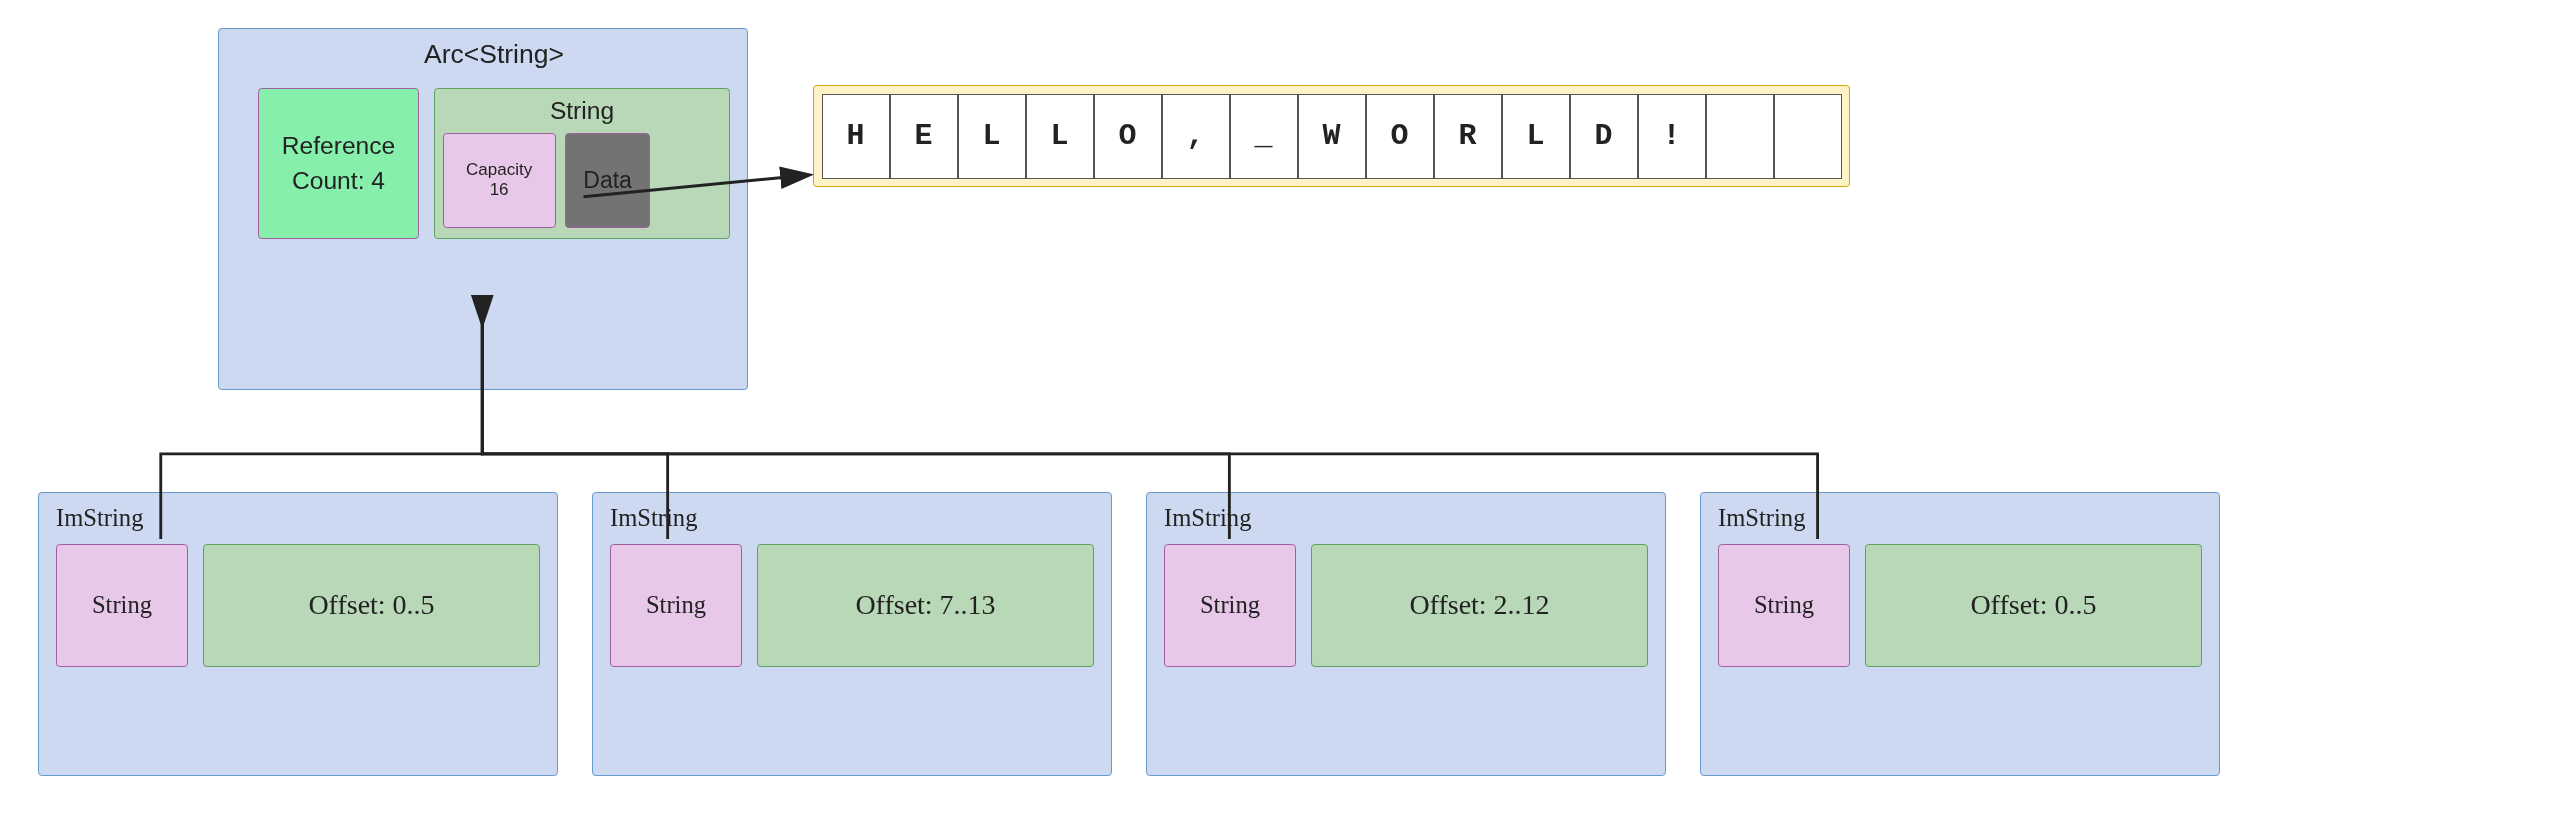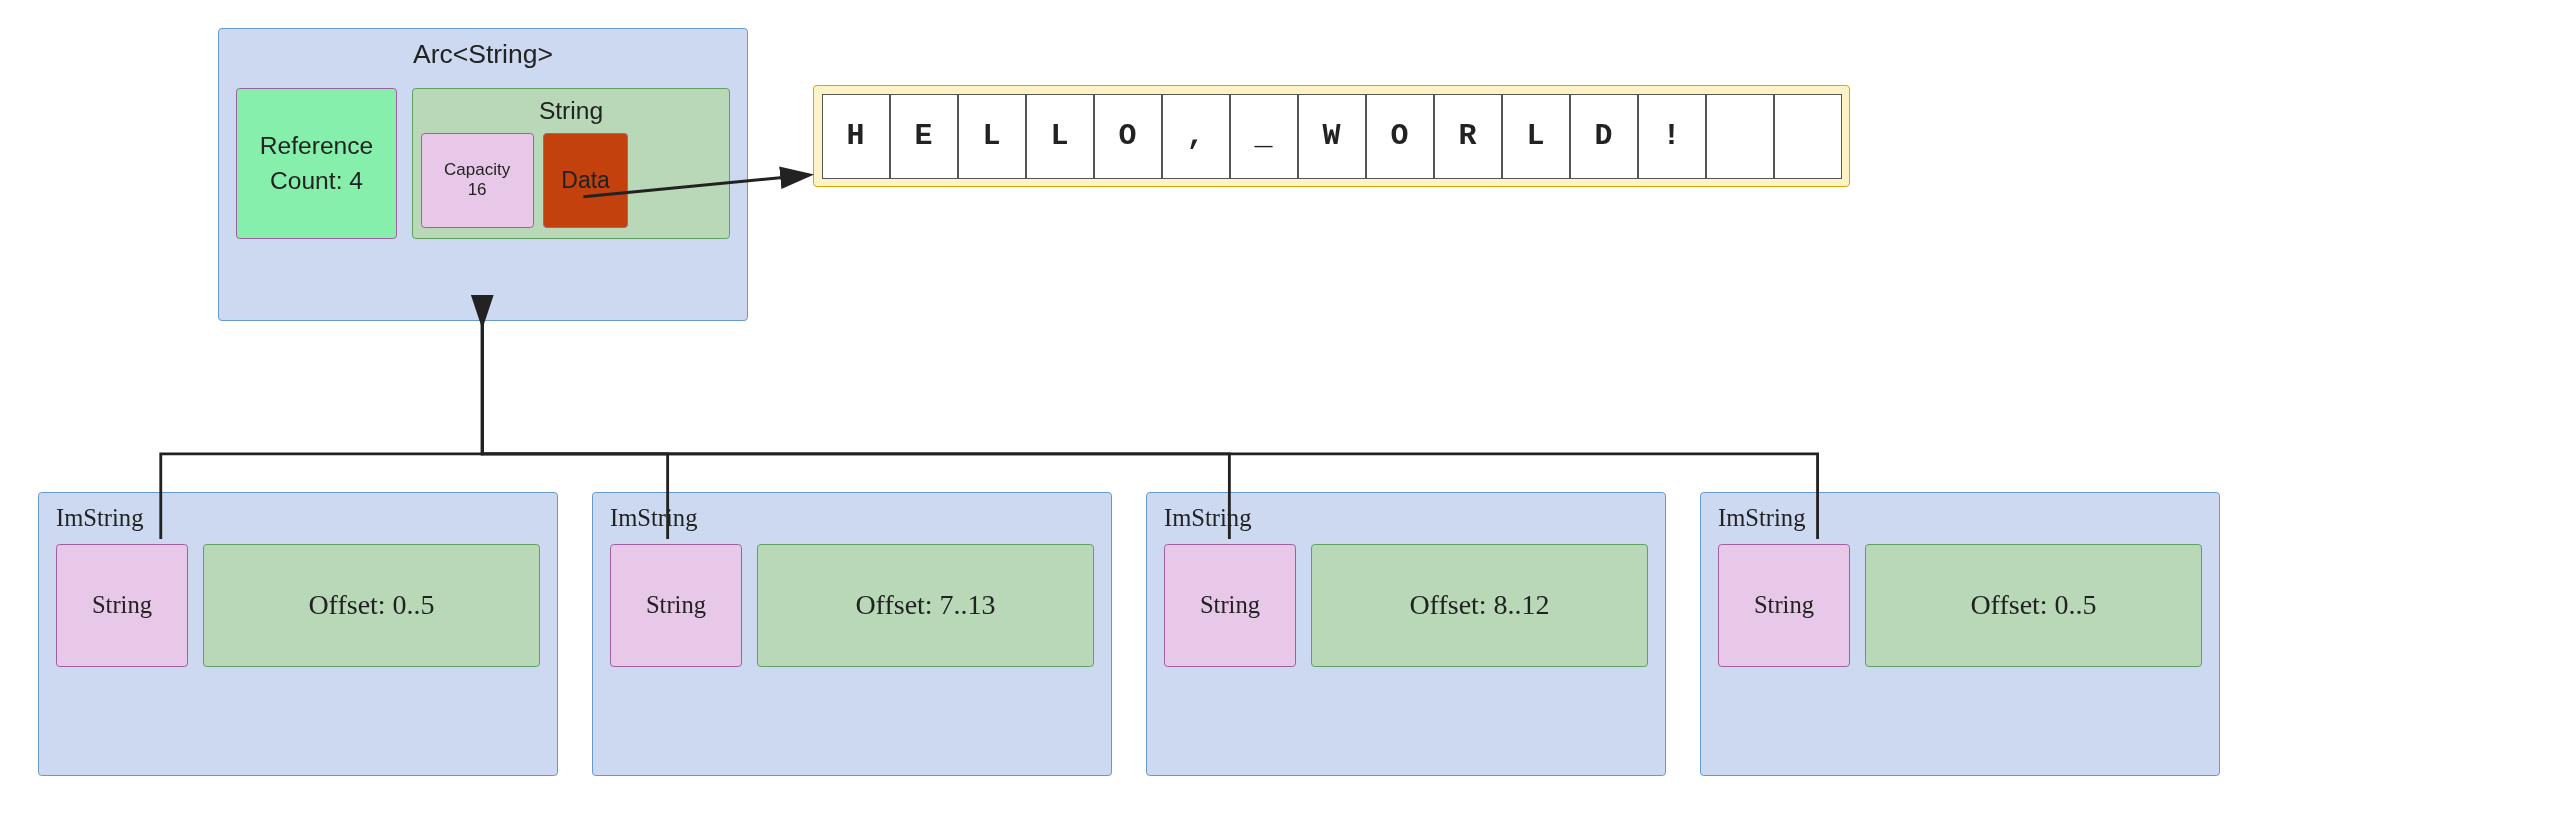--- a/index.html
+++ b/index.html
@@ -18,24 +18,25 @@
       width: 2576px;
       height: 836px;
     }
 
     
     .arc-box {
       position: absolute;
       top: 28px;
       left: 218px;
       width: 530px;
-      height: 293px;
+      height: 362px;
       background: #ccd9f0;
       border: 1.9px solid #6699cc;
       border-radius: 3.8px;
+      padding-left: 22px;
     }
     .arc-box-label {
       text-align: center;
       font-size: 26.5px;
       padding: 9.5px 0 7.6px 0;
       color: #222;
     }
     .arc-box-inner {
       display: flex;
       flex-direction: row;
@@ -83,21 +84,21 @@
       width: 113px;
       min-height: 95px;
       display: flex;
       align-items: center;
       justify-content: center;
       font-size: 17px;
       text-align: center;
       color: #222;
     }
     .data-box {
-      background: #c2410c;
+      background: #737373;
       border: 1.9px solid #a060a0;
       border-radius: 3.8px;
       width: 85px;
       min-height: 95px;
       display: flex;
       align-items: center;
       justify-content: center;
       font-size: 23px;
       text-align: center;
       color: #222;
@@ -241,21 +242,21 @@
       <div class="imstring-inner">
         <div class="im-string-box">String</div>
         <div class="im-offset-box">Offset: 7..13</div>
       </div>
     </div>
 
     <div class="imstring-box">
       <div class="imstring-label">ImString</div>
       <div class="imstring-inner">
         <div class="im-string-box">String</div>
-        <div class="im-offset-box">Offset: 8..12</div>
+        <div class="im-offset-box">Offset: 2..12</div>
       </div>
     </div>
 
     <div class="imstring-box">
       <div class="imstring-label">ImString</div>
       <div class="imstring-inner">
         <div class="im-string-box">String</div>
         <div class="im-offset-box">Offset: 0..5</div>
       </div>
     </div>

